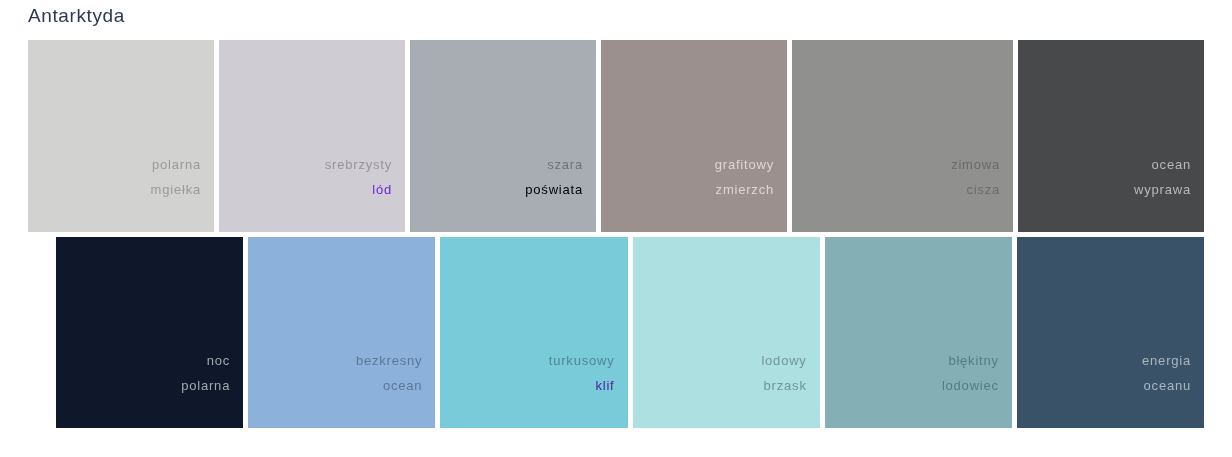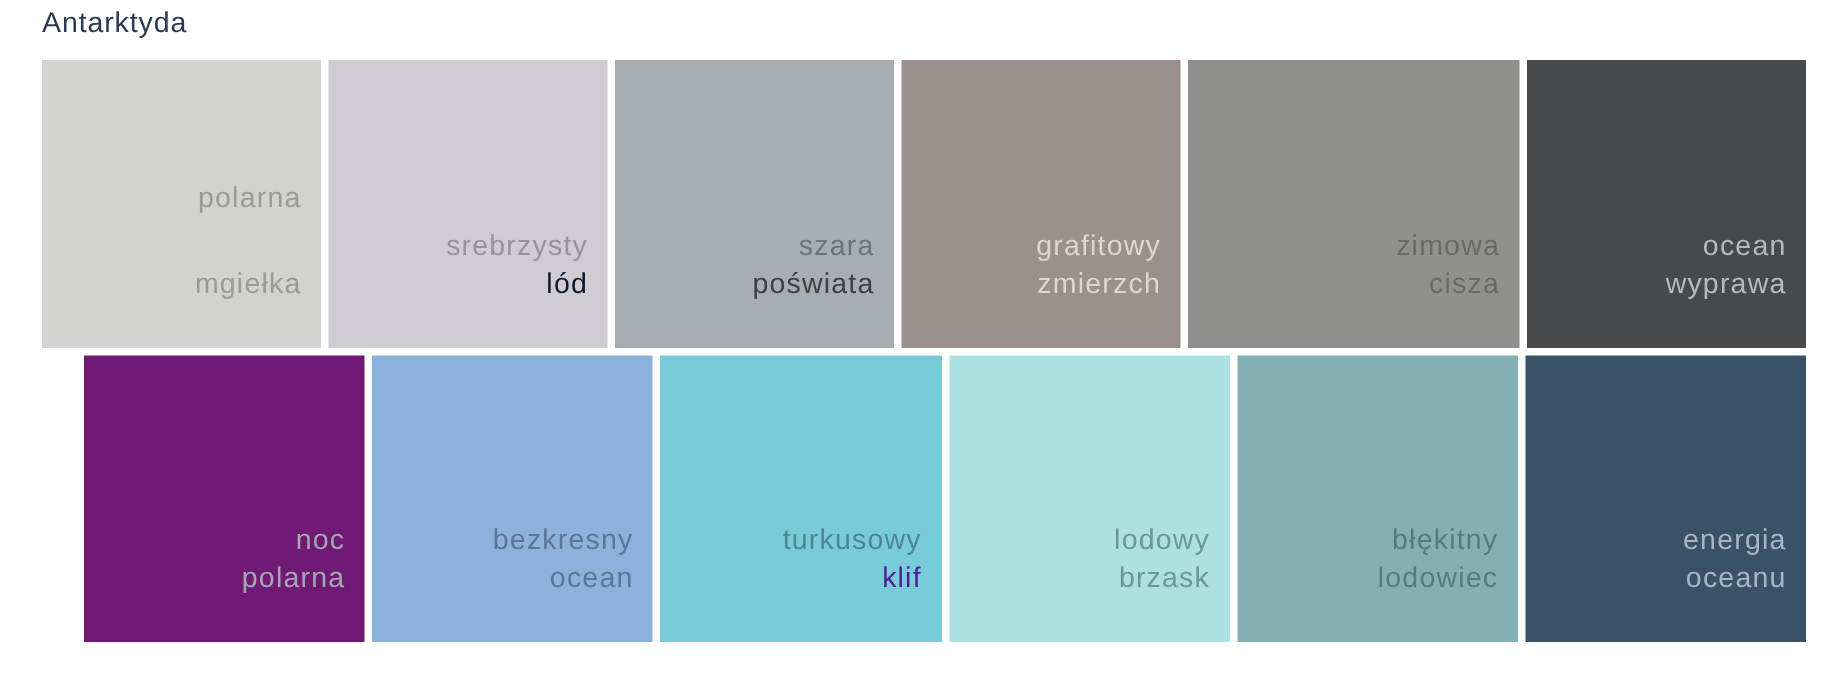--- a/index.html
+++ b/index.html
@@ -55,66 +55,66 @@
     display: flex;
     flex-direction: column;
     align-items: flex-end;
     justify-content: flex-end;
     padding: 0 13px 30px 10px;
     box-sizing: border-box;
     overflow: hidden;
   }
   .swatch-label {
     font-family: "Liberation Sans", sans-serif;
-    font-size: 19px;
+    font-size: 13px;
     font-weight: 400;
     letter-spacing: 0.8px;
     line-height: 25px;
     text-align: right;
     white-space: nowrap;
   }
 </style>
 </head>
 <body style="background: rgb(255, 255, 255);">
 
 <div class="page">
 
   <div class="palette-title" style="color: rgb(43, 58, 82);">Antarktyda</div>
 
   <div class="grid">
 
     <div class="row">
       <div class="swatch" style="background-color: rgb(210, 210, 208);">
         <div class="swatch-label" style="color: rgb(154, 154, 152);">polarna</div>
-        <div class="swatch-label" style="color: rgb(154, 154, 152); margin-top: 32px;">mgiełka</div>
+        <div class="swatch-label" style="color: rgb(154, 154, 152);">mgiełka</div>
       </div>
       <div class="swatch" style="background-color: rgb(208, 204, 211);">
         <div class="swatch-label" style="color: rgb(152, 148, 155);">srebrzysty</div>
-        <div class="swatch-label" style="color: #0f172a;">lód</div>
+        <div class="swatch-label" style="color: #6d28d9;">lód</div>
       </div>
       <div class="swatch" style="background-color: rgb(168, 173, 179);">
         <div class="swatch-label" style="color: rgb(110, 115, 121);">szara</div>
-        <div class="swatch-label" style="color: #404040;">poświata</div>
+        <div class="swatch-label" style="color: #000000;">poświata</div>
       </div>
       <div class="swatch" style="background-color: rgb(156, 144, 143);">
         <div class="swatch-label" style="color: rgb(221, 214, 213);">grafitowy</div>
         <div class="swatch-label" style="color: rgb(221, 214, 213);">zmierzch</div>
       </div>
       <div class="swatch" style="background-color: rgb(144, 144, 142); padding-left: 45px;">
         <div class="swatch-label" style="color: rgb(106, 106, 104);">zimowa</div>
         <div class="swatch-label" style="color: rgb(106, 106, 104);">cisza</div>
       </div>
       <div class="swatch" style="background-color: rgb(71, 73, 74);">
         <div class="swatch-label" style="color: rgb(183, 185, 186);">ocean</div>
         <div class="swatch-label" style="color: rgb(183, 185, 186);">wyprawa</div>
       </div>
     </div>
 
     <div class="row">
-      <div class="swatch" style="background-color: #701a75; margin-left: 28px;">
+      <div class="swatch" style="background-color: #0f172a; margin-left: 28px;">
         <div class="swatch-label" style="color: rgb(163, 168, 172);">noc</div>
         <div class="swatch-label" style="color: rgb(163, 168, 172);">polarna</div>
       </div>
       <div class="swatch" style="background-color: rgb(140, 178, 220);">
         <div class="swatch-label" style="color: rgb(91, 119, 151);">bezkresny</div>
         <div class="swatch-label" style="color: rgb(91, 119, 151);">ocean</div>
       </div>
       <div class="swatch" style="background-color: rgb(121, 203, 218);">
         <div class="swatch-label" style="color: rgb(78, 135, 148);">turkusowy</div>
         <div class="swatch-label" style="color: #4c1d95; text-align: right;">klif</div>

